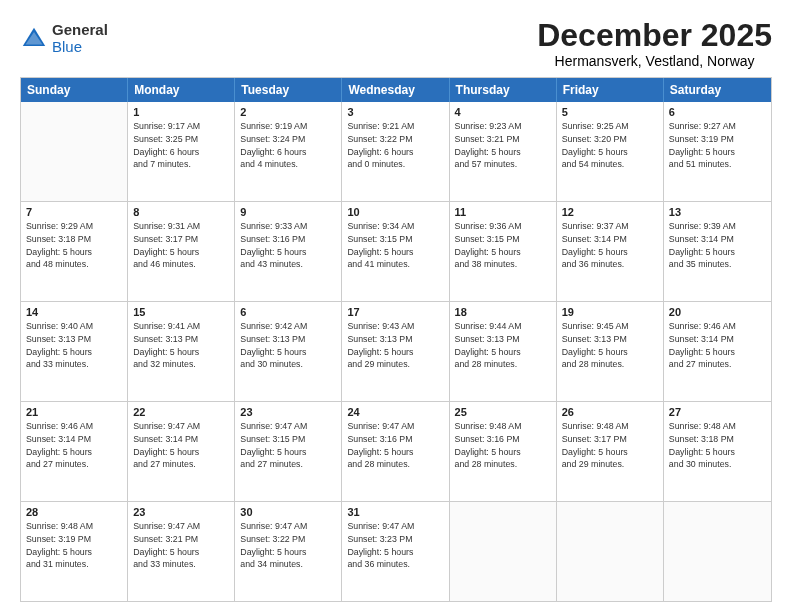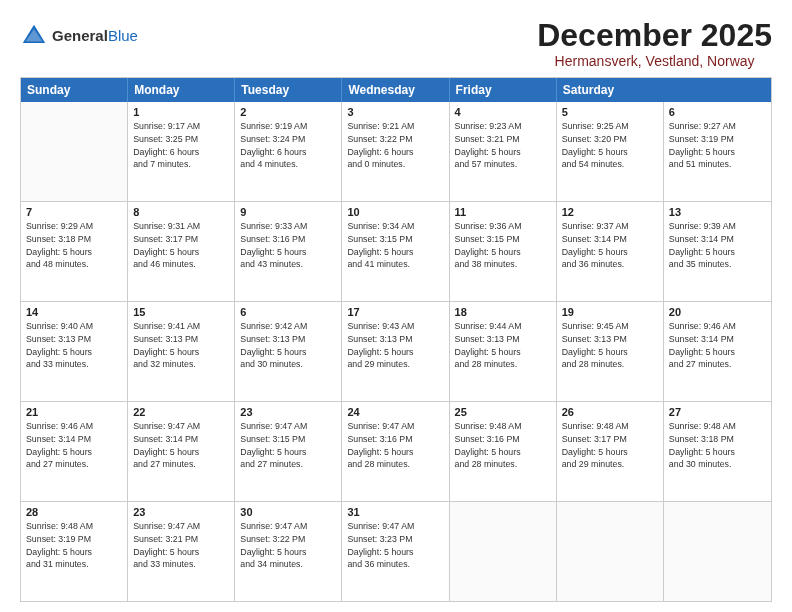--- a/index.html
+++ b/index.html
@@ -23,21 +23,21 @@
       justify-content: space-between;
       margin-bottom: 8px;
     }
     .logo {
       display: flex;
       align-items: center;
       margin-top: 4px;
     }
     .logo-text {
       display: flex;
-      flex-direction: row;
+      flex-direction: column;
       line-height: 1.1;
     }
     .logo-general {
       font-size: 15px;
       font-weight: bold;
       color: #333;
     }
     .logo-blue {
       font-size: 15px;
       font-weight: normal;
@@ -52,21 +52,21 @@
       text-align: center;
     }
     .main-title {
       font-size: 32px;
       font-weight: bold;
       color: #222;
       line-height: 1.1;
     }
     .subtitle {
       font-size: 14px;
-      color: #7f1d1d;
+      color: #000000;
     }
     .calendar {
       flex: 1;
       display: flex;
       flex-direction: column;
       border: 1px solid #ccc;
     }
     .cal-header-row {
       display: grid;
       grid-template-columns: repeat(7, 1fr);
@@ -136,20 +136,21 @@
       <div class="subtitle">Hermansverk, Vestland, Norway</div>
     </div>
   </div>
 
   <div class="calendar">
     <div class="cal-header-row">
     <div class="cal-header-cell">Sunday</div>
         <div class="cal-header-cell">Monday</div>
         <div class="cal-header-cell">Tuesday</div>
         <div class="cal-header-cell">Wednesday</div>
+        <div class="cal-header-cell">Thursday</div>
         <div class="cal-header-cell">Friday</div>
         <div class="cal-header-cell">Saturday</div>
       </div>
     <div class="cal-body">
     <div class="cal-week">
           <div class="cal-cell empty"></div>
           <div class="cal-cell">
             <div class="cell-day">1</div>
             <div class="cell-info">Sunrise: 9:17 AM<br>Sunset: 3:25 PM<br>Daylight: 6 hours<br>and 7 minutes.</div>
           </div>

